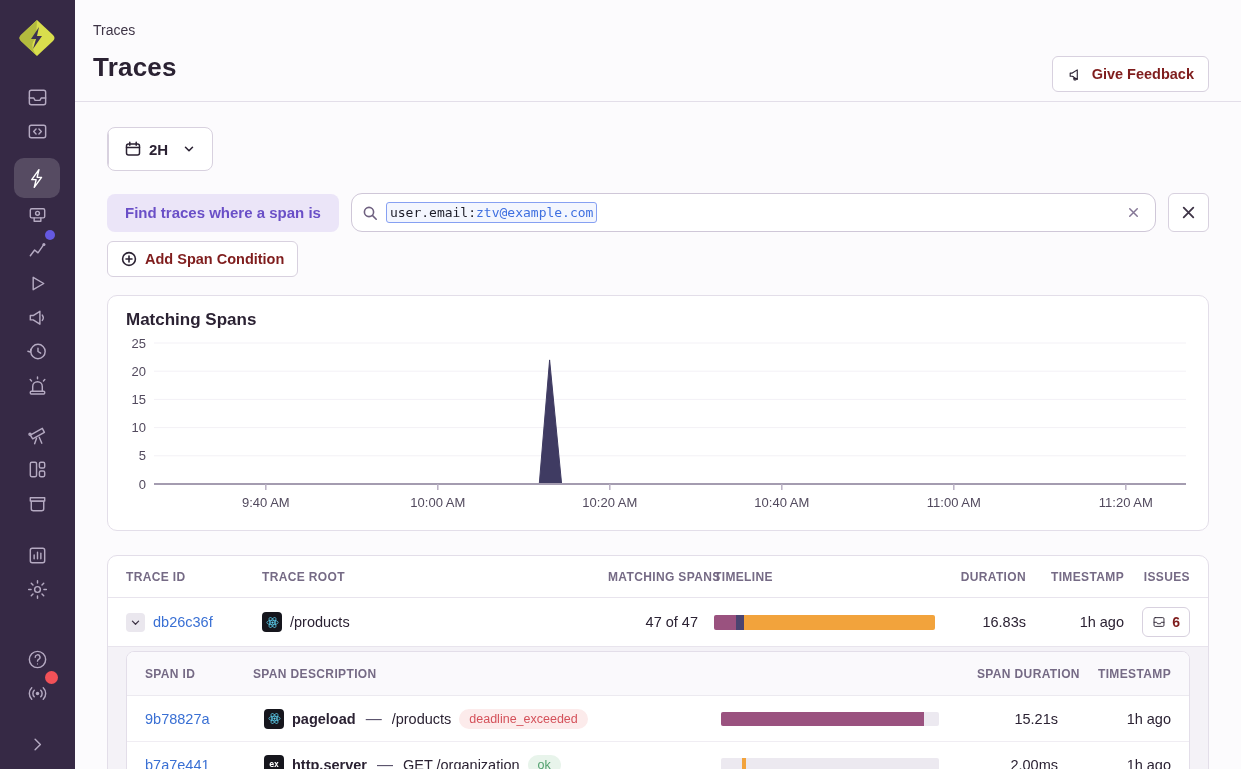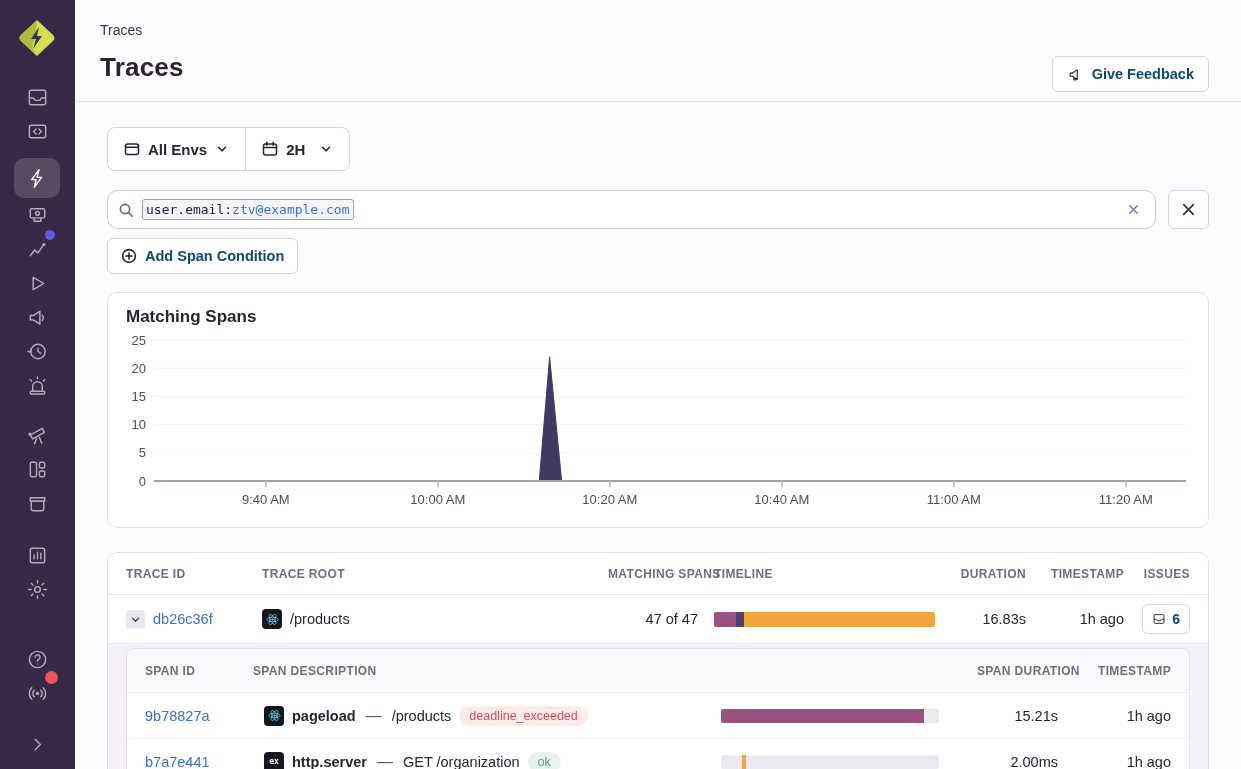--- a/index.html
+++ b/index.html
@@ -12,24 +12,24 @@
   .nav-icon { position:absolute; left:20px; width:34px; height:34px; display:flex; align-items:center; justify-content:center; border-radius:8px; cursor:pointer; }
   .nav-icon svg { stroke:#b5aac2; fill:none; stroke-width:1.5; stroke-linecap:round; stroke-linejoin:round; width:23px; height:23px; }
   .nav-icon.active { left:14px; width:46px; height:40px; background:rgba(255,255,255,0.16); border-radius:10px; }
   .nav-icon.active svg { stroke:#ffffff; }
   .dot { position:absolute; width:10px; height:10px; border-radius:50%; }
   .dot-blue { background:#6559e2; right:-1px; top:-2px; }
   .dot-red { background:#f25158; right:-4px; top:-5px; width:13px; height:13px; }
 
   
   .main { margin-left:75px; height:769px; background:#fcfbfd; }
-  .page-header { background:#fcfbfd; border-bottom:1px solid #e3dee9; padding:22px 25px 18px; position:relative; }
+  .page-header { background:#fcfbfd; border-bottom:1px solid #e3dee9; padding:22px 18px 18px; position:relative; }
   .breadcrumb { font-size:14px; color:#3e3446; margin-bottom:14px; cursor:pointer; }
   .page-title { font-size:26px; font-weight:700; letter-spacing:.2px; color:#2b2233; }
-  .btn { display:inline-flex; align-items:center; gap:8px; background:#fff; border:1px solid #d8d1df; border-radius:6px; font-weight:700; font-size:14.5px; color:#0c4a6e; cursor:pointer; font-family:inherit; }
+  .btn { display:inline-flex; align-items:center; gap:8px; background:#fff; border:1px solid #d8d1df; border-radius:6px; font-weight:700; font-size:14.5px; color:#7f1d1d; cursor:pointer; font-family:inherit; }
   .feedback-btn { position:absolute; right:32px; top:56px; height:36px; padding:0 14px; }
   .btn svg { stroke:#2b2233; fill:none; stroke-width:1.6; stroke-linecap:round; stroke-linejoin:round; }
 
   .content { padding:0 32px; }
 
   
   .filter-bar { margin-top:25px; display:inline-flex; height:44px; background:#fff; border:1px solid #d8d1df; border-radius:8px; align-items:stretch; overflow:hidden; }
   .filter-seg { display:flex; align-items:center; gap:8px; padding:0 16px; font-size:15px; font-weight:700; cursor:pointer; }
   .filter-seg svg { stroke:#2b2233; fill:none; stroke-width:1.5; stroke-linecap:round; stroke-linejoin:round; }
   .filter-div { width:1px; background:#d8d1df; }
@@ -223,45 +223,36 @@
           <path d="M4.5 10v4.5h3l7 4.5V5.5l-7 4.5zM9 15l1 4.5h2.5"></path>
         </svg>
       <span>Give Feedback</span>
     </button>
   </div>
 
   <div class="content">
 
     
     <div class="filter-bar">
-      <div class="filter-seg">
-        <svg width="16" height="16" viewBox="0 0 16 16">
-            <rect x="1.5" y="3" width="13" height="10.5" rx="2"></rect>
-            <path d="M1.5 6.2h13"></path>
-          </svg>
-        <span>All Envs</span>
-        <svg class="chev" width="14" height="14" viewBox="0 0 16 16">
-            <path d="m4 6 4 4 4-4"></path>
-          </svg>
-      </div>
       <div class="filter-div"></div>
       <div class="filter-seg">
         <svg width="16" height="16" viewBox="0 0 16 16">
             <rect x="1.5" y="3" width="13" height="11" rx="2"></rect>
             <path d="M1.5 6.5h13M4.8 1.3v3M11.2 1.3v3"></path>
           </svg>
         <span>2H</span>
         <svg class="chev" width="14" height="14" viewBox="0 0 16 16" style="margin-left:6px">
             <path d="m4 6 4 4 4-4"></path>
           </svg>
       </div>
     </div>
 
     
     <div class="query-row">
+      <div class="where-pill">Find traces where a span is</div>
       <div class="searchbox">
         <svg class="mag" width="16" height="16" viewBox="0 0 16 16">
             <circle cx="7" cy="7" r="4.6"></circle>
             <path d="m10.6 10.6 3.6 3.6"></path>
           </svg>
         <span class="token">
             <span class="tok-key">user.email:</span>
             <span class="tok-val">ztv@example.com</span>
           </span>
         <button class="search-clear">

